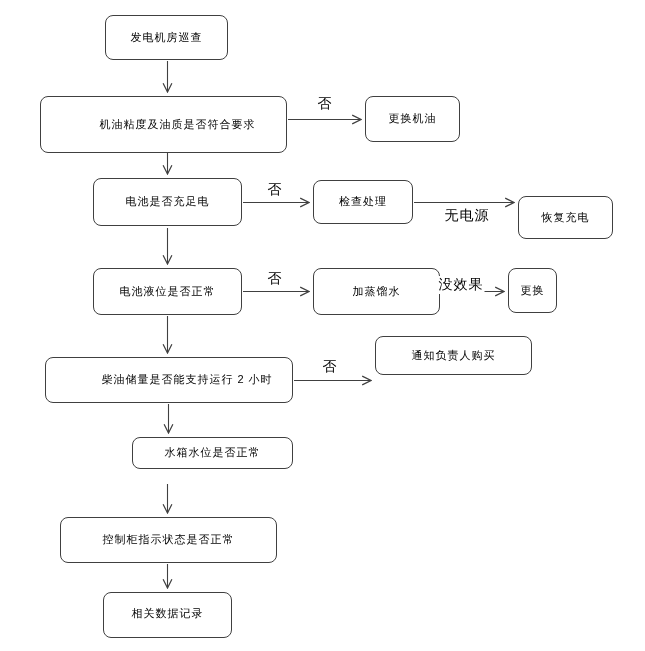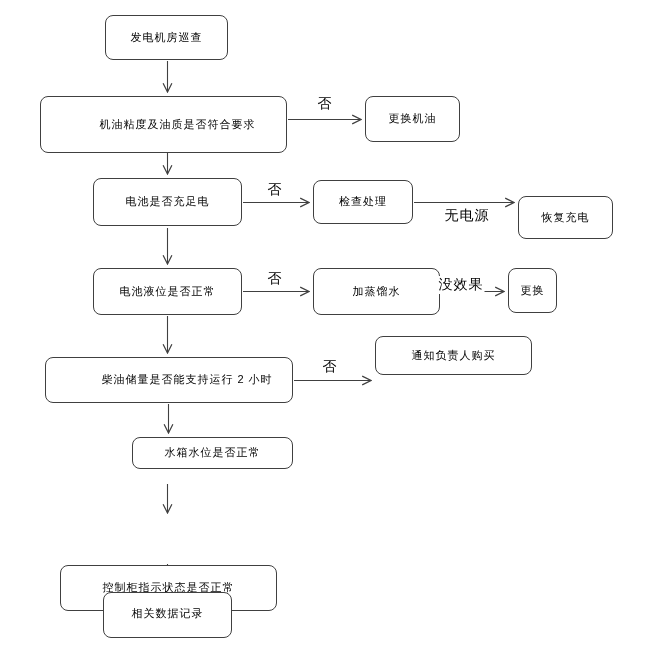--- a/index.html
+++ b/index.html
@@ -76,21 +76,21 @@
   <div class="node" style="left:93px;  top:178px; width:149px; height:48px;">电池是否充足电</div>
   <div class="node" style="left:365px; top:96px;  width:95px;  height:46px;">更换机油</div>
   <div class="node" style="left:313px; top:180px; width:100px; height:44px;">检查处理</div>
   <div class="node" style="left:518px; top:180px; width:95px;  height:43px;margin-top:16px;">恢复充电</div>
   <div class="node" style="left:93px;  top:268px; width:149px; height:47px;">电池液位是否正常</div>
   <div class="node" style="left:313px; top:268px; width:127px; height:47px;">加蒸馏水</div>
   <div class="node" style="left:508px; top:268px; width:49px;  height:45px;">更换</div>
   <div class="node" style="left:45px;  top:357px; width:248px; height:46px;padding-left:36px;">柴油储量是否能支持运行 2 小时</div>
   <div class="node" style="left:375px; top:336px; width:157px; height:39px;">通知负责人购买</div>
   <div class="node" style="left:87px;  top:437px; width:161px; height:32px;margin-left:45px;">水箱水位是否正常</div>
-  <div class="node" style="left:60px;  top:517px; width:217px; height:46px;margin-top:48px;">控制柜指示状态是否正常</div>
+  <div class="node" style="left:60px;  top:517px; width:217px; height:46px;">控制柜指示状态是否正常</div>
   <div class="node" style="left:103px; top:592px; width:129px; height:46px;font-family:Liberation Mono, monospace;">相关数据记录</div>
 
   <span class="edge-label" style="left:325px; top:104px;">否</span>
   <span class="edge-label" style="left:275px; top:190px;">否</span>
   <span class="edge-label" style="left:467px; top:187px;margin-top:29px;">无电源</span>
   <span class="edge-label" style="left:275px; top:279px;">否</span>
   <span class="edge-label" style="left:461px; top:285px;">没效果</span>
   <span class="edge-label" style="left:330px; top:367px;">否</span>
 
 </div>

